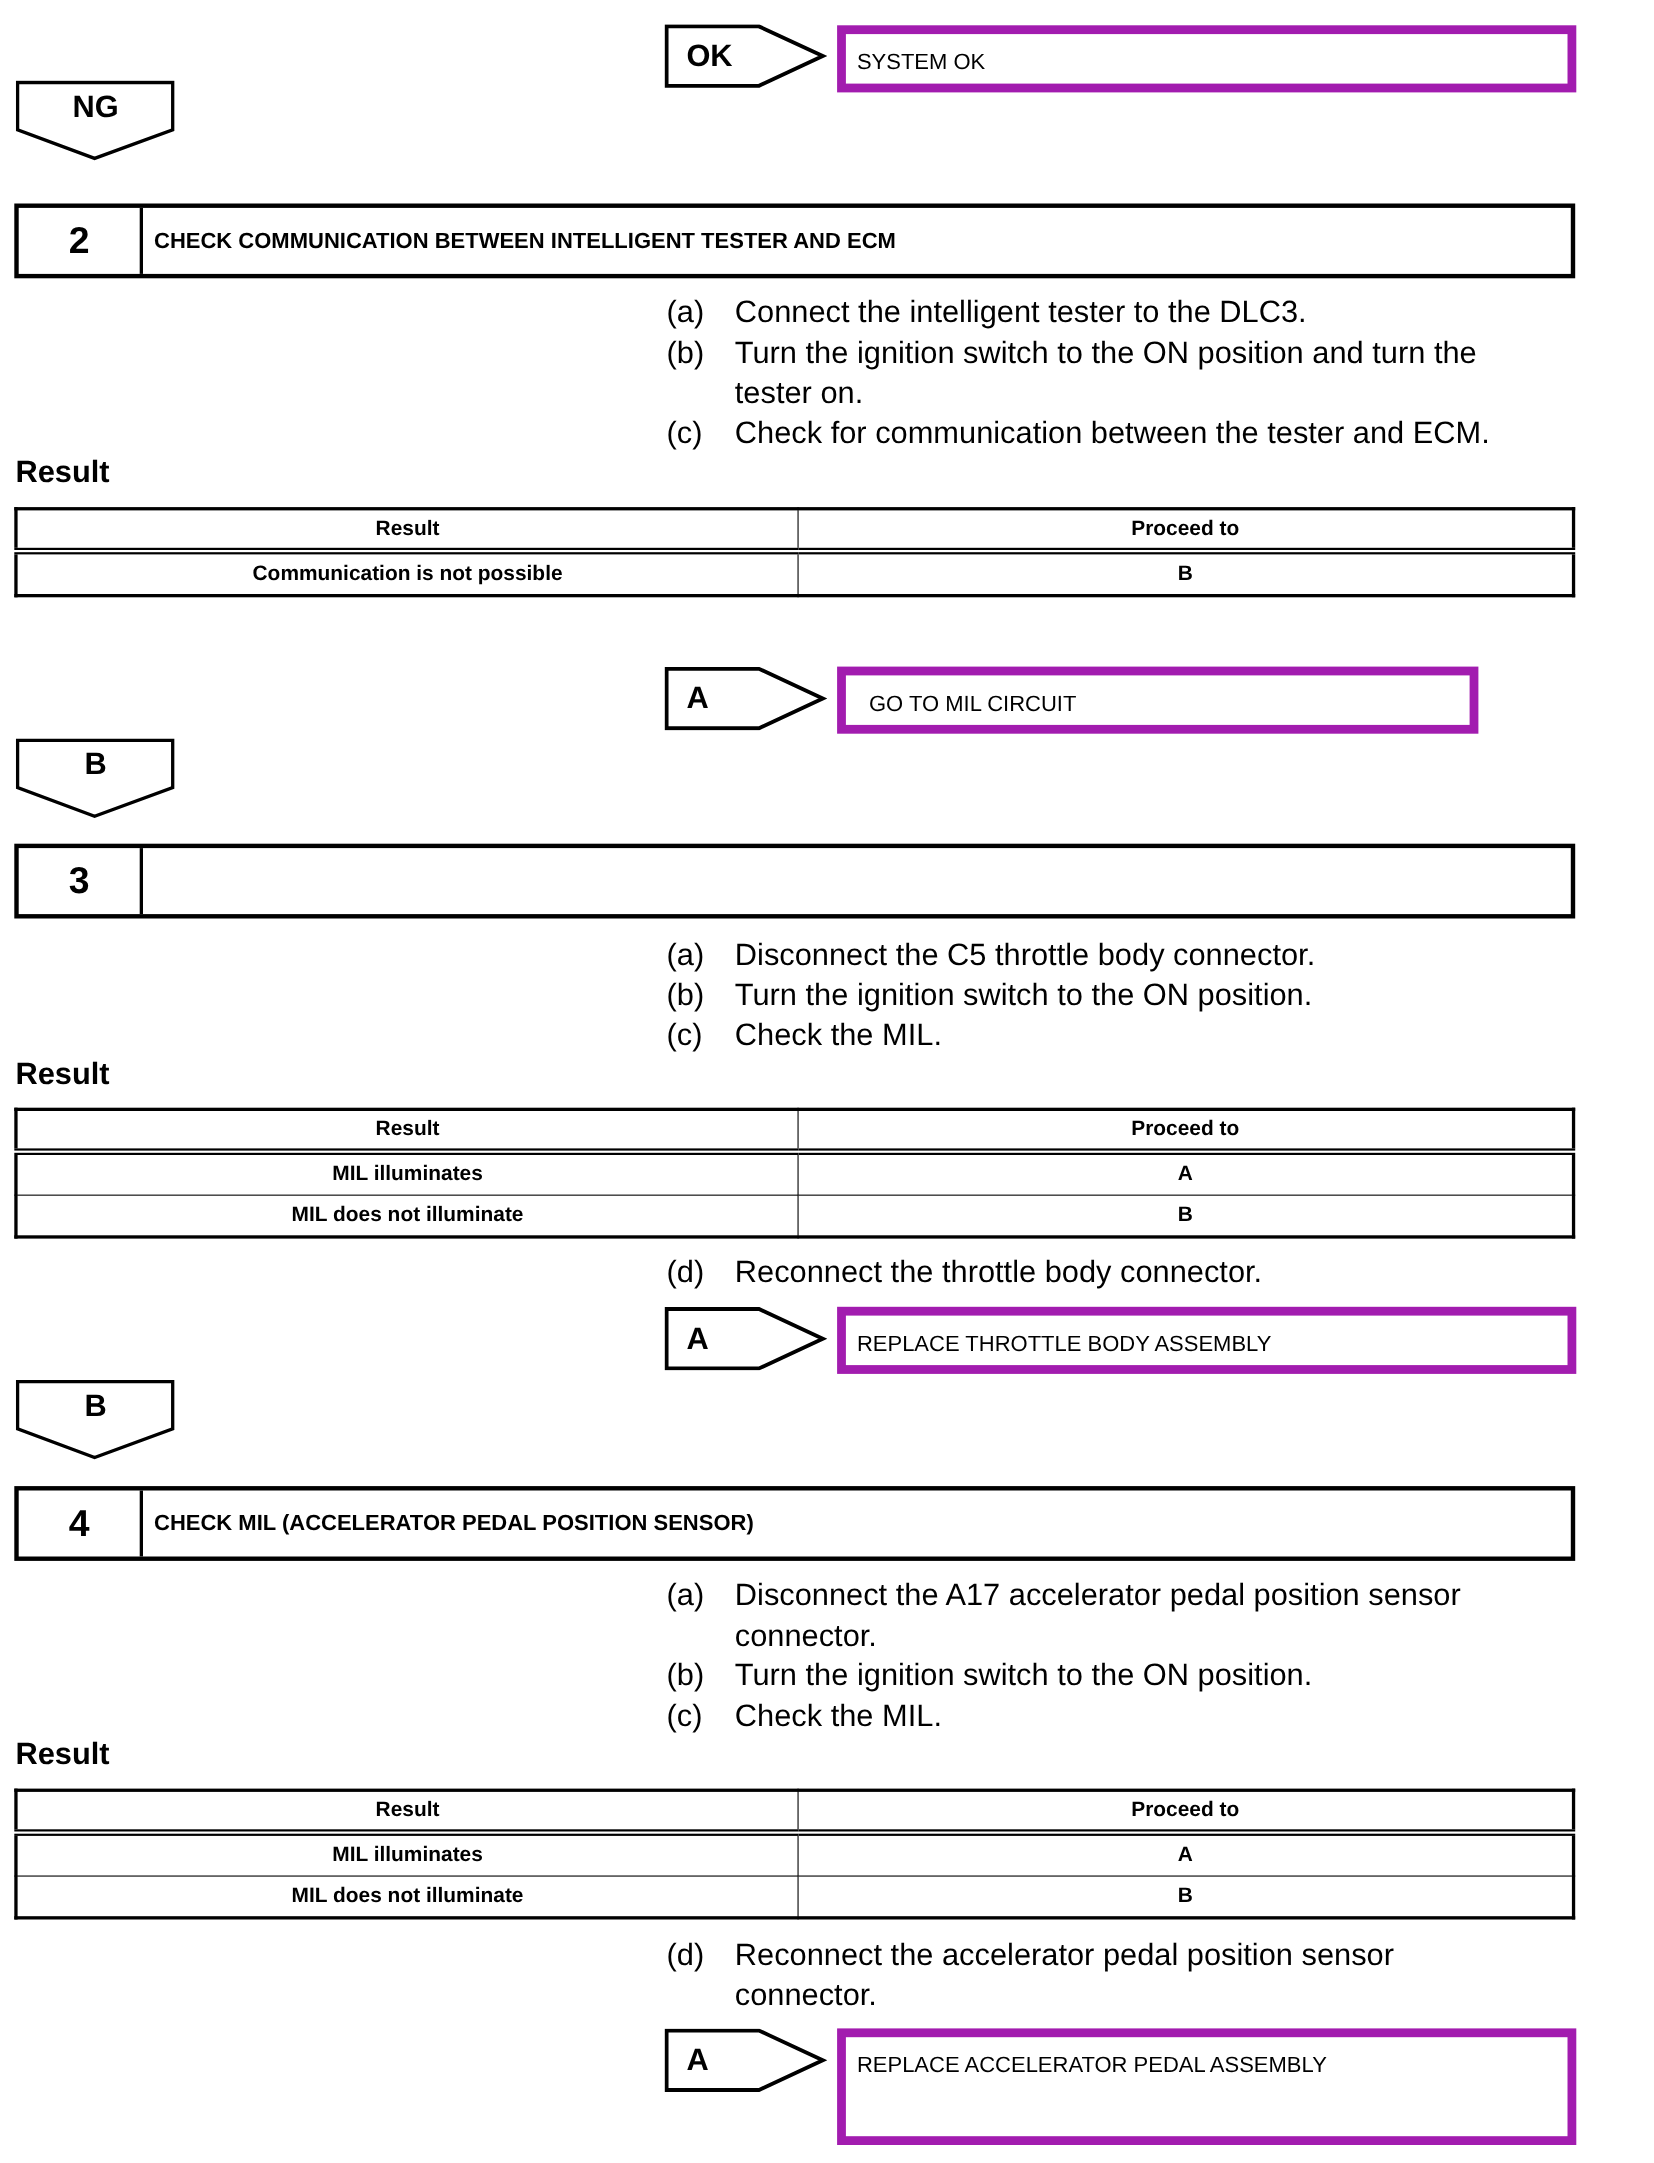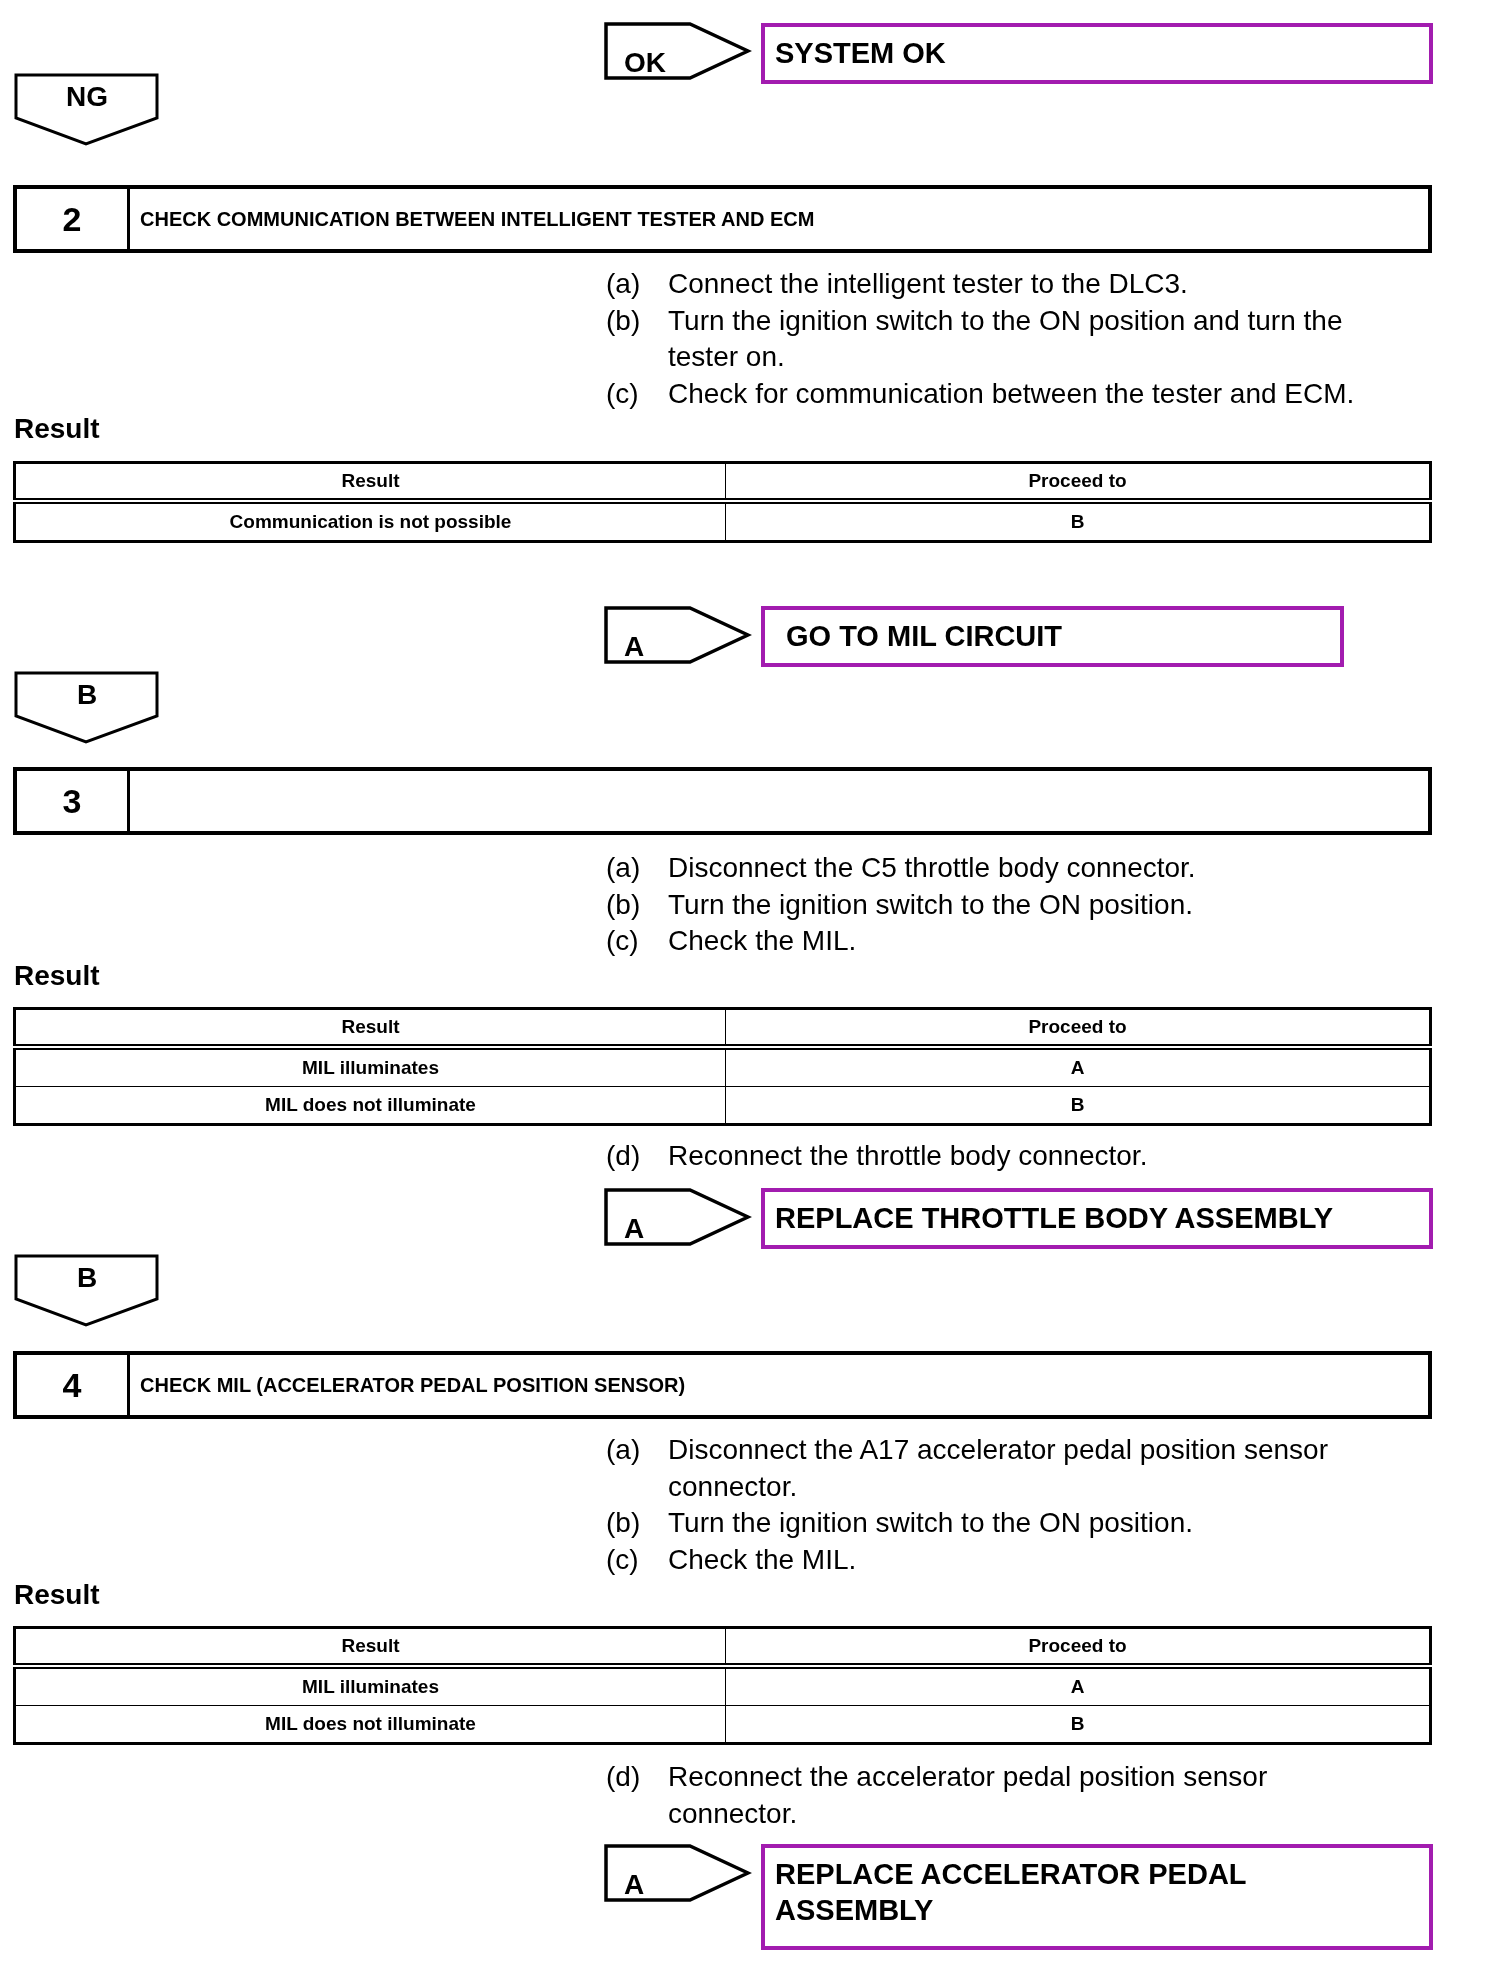--- a/index.html
+++ b/index.html
@@ -2,32 +2,32 @@
 <html><head>
 <meta charset="utf-8">
 <style>
   html, body { margin: 0; padding: 0; background: #ffffff; }
   body { width: 1504px; height: 1966px; position: relative; overflow: hidden;
          font-family: "Liberation Sans", sans-serif; color: #000; }
 
   
   .tag-right { position: absolute; width: 146px; height: 57px; }
   .tag-right svg { position: absolute; left: 0; top: 0; }
-  .tag-right .lbl { position: absolute; left: 20px; top: 12px; height: 57px; line-height: 57px;
+  .tag-right .lbl { position: absolute; left: 20px; top: 0; height: 57px; line-height: 57px;
                     font-weight: bold; font-size: 28px; }
 
   
   .tag-down { position: absolute; width: 146px; height: 74px; }
   .tag-down svg { position: absolute; left: 0; top: 0; }
   .tag-down .lbl { position: absolute; left: 0; width: 146px; top: 6px; text-align: center;
                    font-weight: bold; font-size: 28px; line-height: 36px; }
 
   
-  .outcome { position: absolute; border: 4px solid #a21caf; box-sizing: border-box;
-             font-weight: bold; font-size: 29px; padding: 0 10px; }
+  .outcome { position: absolute; border: 8px solid #a21caf; box-sizing: border-box;
+             font-weight: normal; font-size: 20px; padding: 0 10px; }
   .outcome .txt { display: block; line-height: 36px; padding-top: 8px; }
 
   
   .step { position: absolute; left: 13px; width: 1419px; height: 68px; border: 4px solid #000;
           box-sizing: border-box; display: flex; }
   .step .num { width: 110px; border-right: 3px solid #000; display: flex; align-items: center;
                justify-content: center; font-weight: bold; font-size: 34px; }
   .step .title { display: flex; align-items: center; padding-left: 10px; font-weight: bold;
                  font-size: 20px; }
 

